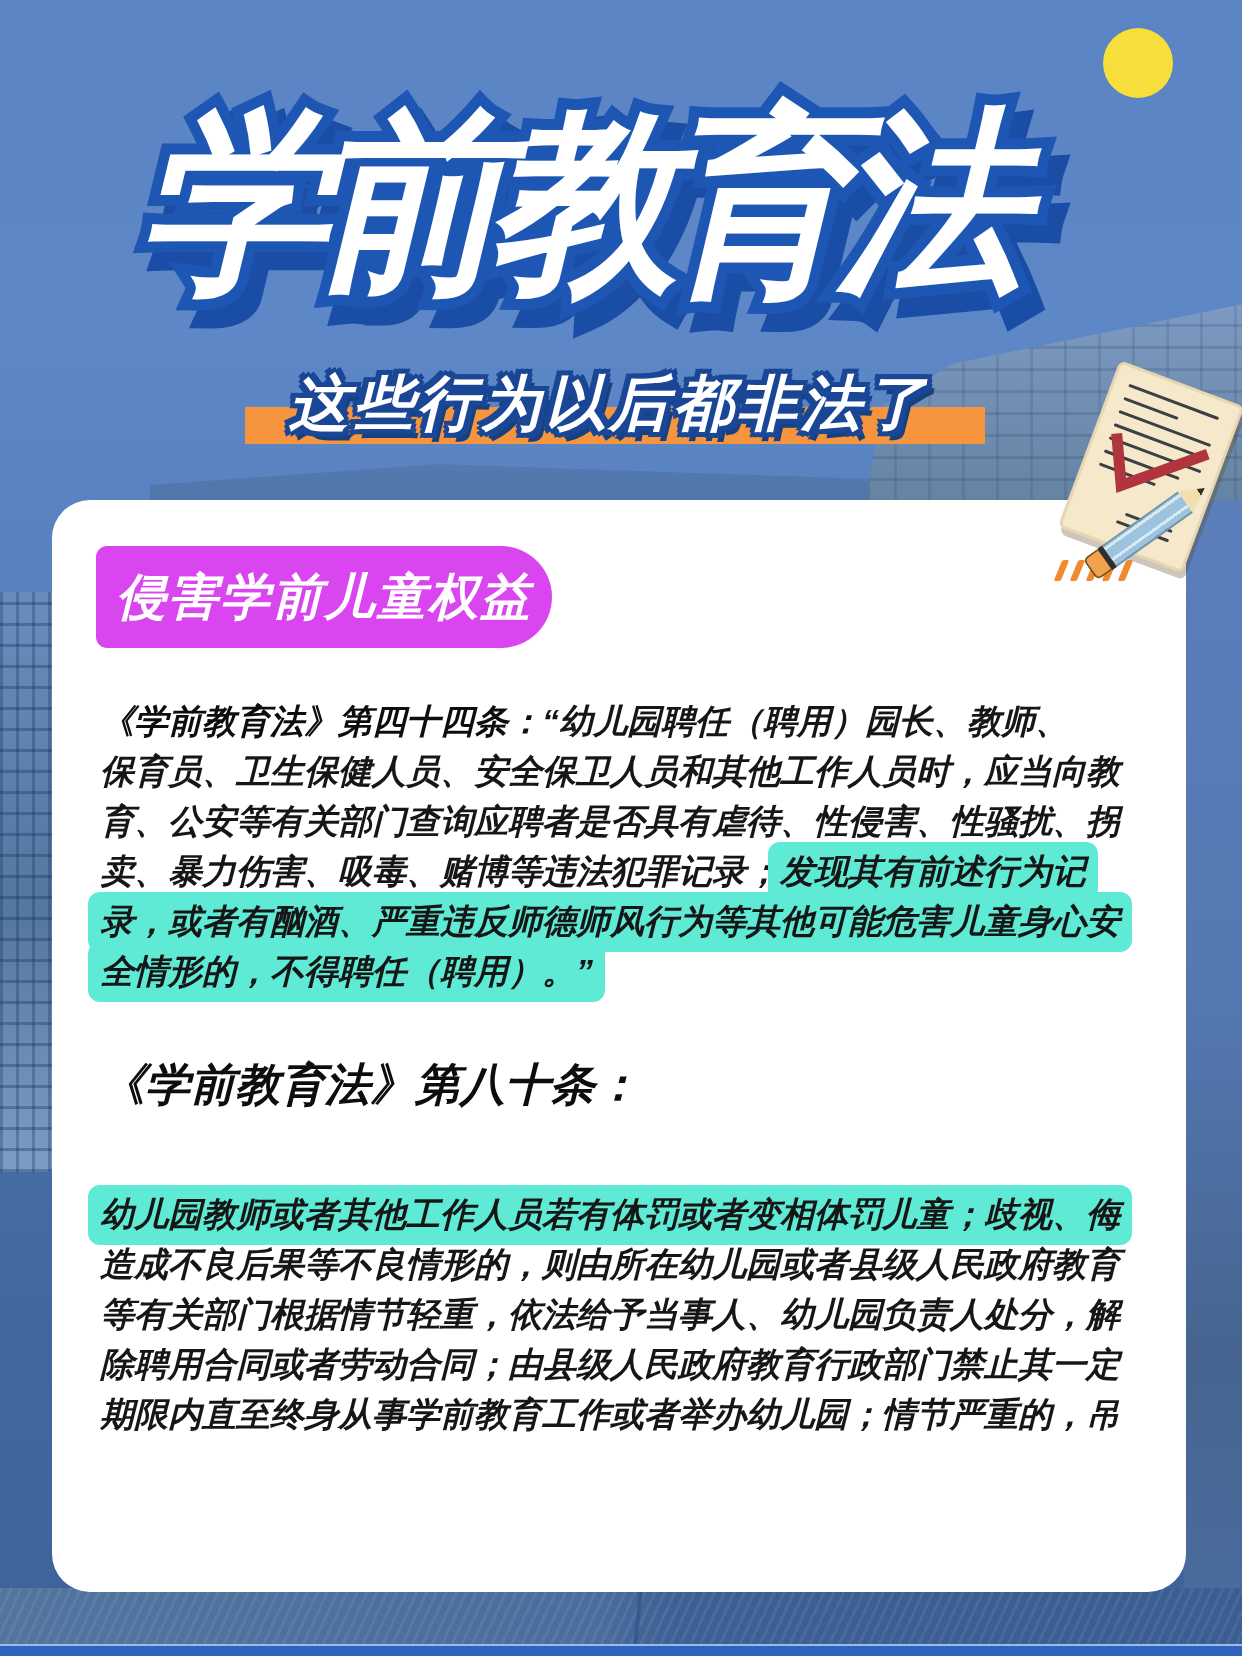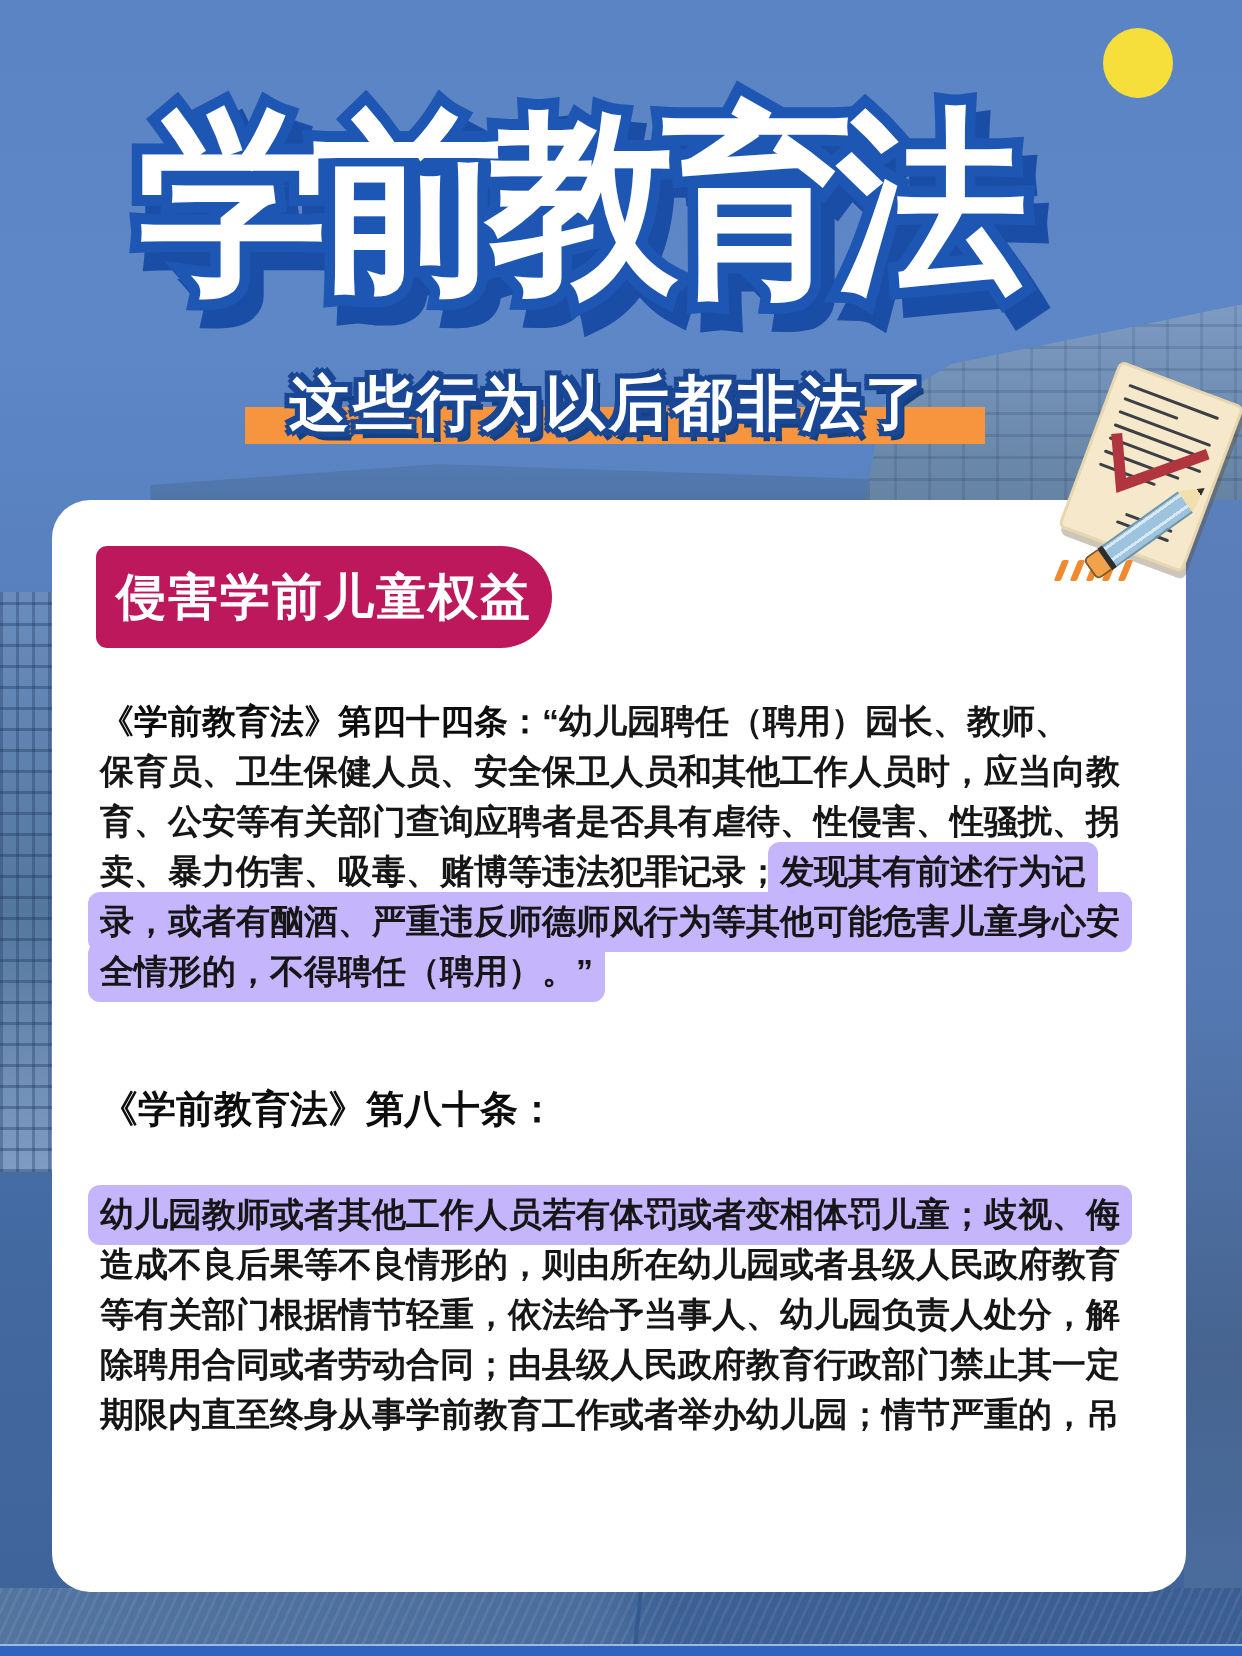--- a/index.html
+++ b/index.html
@@ -1,19 +1,20 @@
 <!DOCTYPE html>
 <html><head>
 <meta charset="utf-8">
 <style>
   html,body{margin:0;padding:0;background:#2e4f80;}
   .poster{
     position:relative; width:1242px; height:1656px; overflow:hidden;
     font-family:"Liberation Sans","DejaVu Sans",sans-serif;
     background:linear-gradient(180deg,#5a84c4 0%,#5d87c6 20%,#577fbe 38%,#4b74b1 55%,#42689f 78%,#3d639a 100%);
+    font-style:italic;
   }
   
   .bg{position:absolute;inset:0;z-index:0;}
   .bldg-right{
     position:absolute; left:860px; top:295px; width:382px; height:230px;
     background:
       repeating-linear-gradient(0deg, rgba(30,55,95,.18) 0 3px, transparent 3px 22px),
       repeating-linear-gradient(90deg, rgba(30,55,95,.14) 0 3px, transparent 3px 34px),
       linear-gradient(180deg,#7e9cc4,#62809f);
     clip-path:polygon(0 100%, 6% 48%, 24% 30%, 100% 4%, 100% 100%);
@@ -82,39 +83,39 @@
       -5px 0 0 #1a4795, 5px 0 0 #1a4795, 0 -5px 0 #1a4795, 0 5px 0 #1a4795,
       7px 9px 0 #16407e;
   }
   
   .card{
     position:absolute; left:52px; top:500px; width:1134px; height:1092px;
     background:#ffffff; border-radius:38px; z-index:4;
   }
   .badge{
     position:absolute; left:44px; top:46px; width:456px; height:102px;
-    background:#be185d; border-radius:12px 54px 54px 12px;
+    background:#d946ef; border-radius:12px 54px 54px 12px;
     display:flex; align-items:center; justify-content:center;
     color:#ffffff; font-size:50px; font-weight:bold; letter-spacing:2px;
   }
   .p{position:absolute; left:48px; width:1060px;}
   .p1{top:197px;text-align:center;}
   .h2line{
     position:absolute; left:48px; top:560px; height:50px; width:1060px;
     display:flex; align-items:center;
-    font-size:38px; font-weight:bold; color:#0d0d0d;margin-top:24px;
+    font-size:45px; font-weight:bold; color:#0d0d0d;
   }
   .p2{top:662px;margin-top:28px;}
   .text-line{
     height:50px; display:flex; align-items:center;
     font-size:34px; color:#161616; font-weight:600; white-space:nowrap;
   }
   .text-line .bold{font-weight:bold; color:#0d0d0d;}
   .text-line .hl{
-    background:#c4b5fd; border-radius:12px;
+    background:#5eead4; border-radius:12px;
     padding:7px 12px; margin:-7px -12px;
   }
   
   .sheet{
     position:absolute; left:1120px; top:360px; width:127px; height:172px;
     transform:rotate(20.5deg); transform-origin:top left;
     background:#f5e8cb; border:3px solid #e7d6b0; border-radius:7px;
     box-shadow:4px 6px 0 rgba(90,70,30,.30); z-index:6;
   }
   .pl{position:absolute; height:3px; background:#3c3f45; border-radius:2px;}

